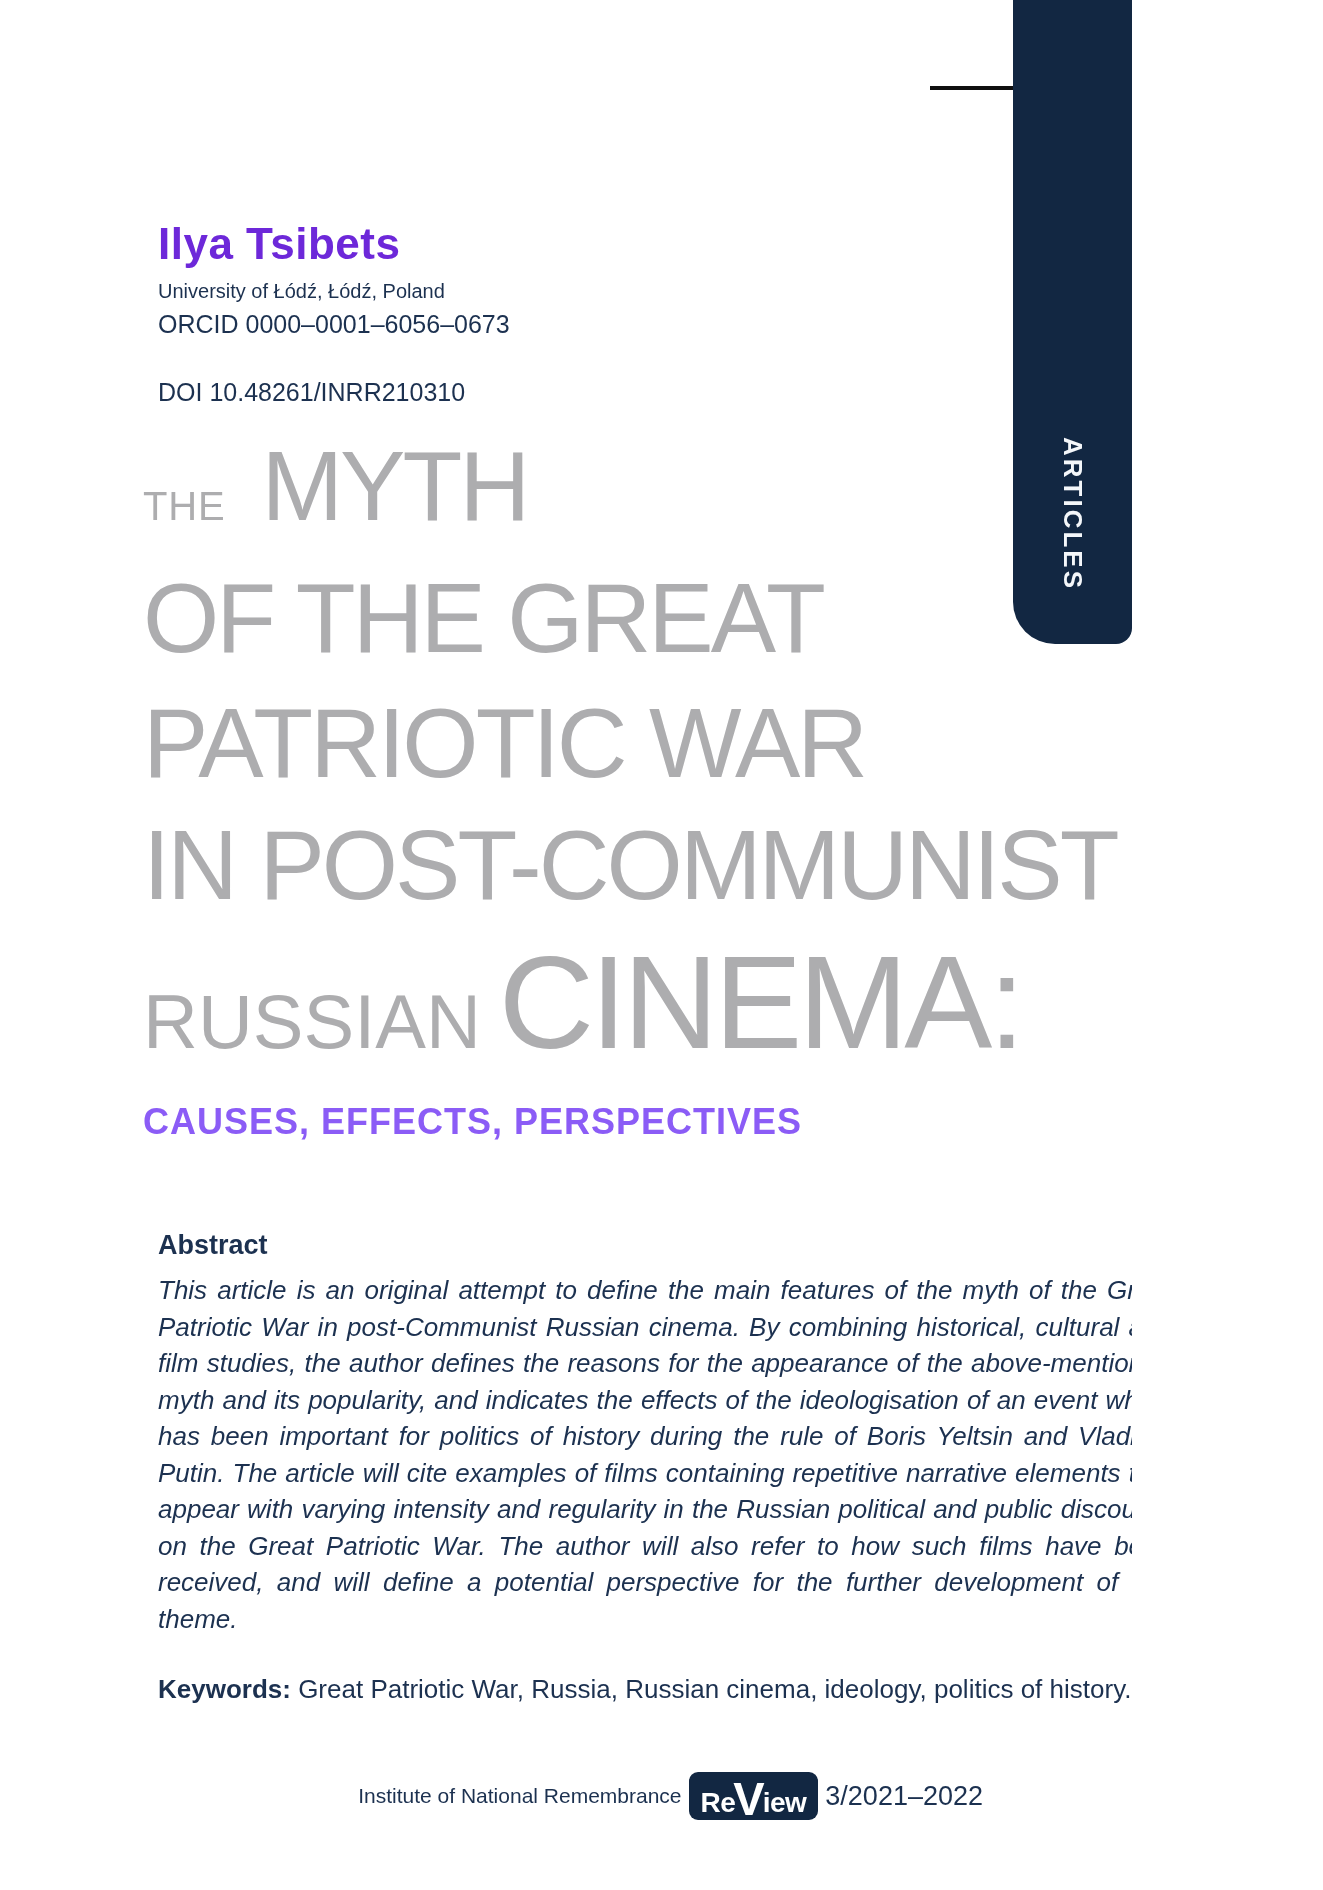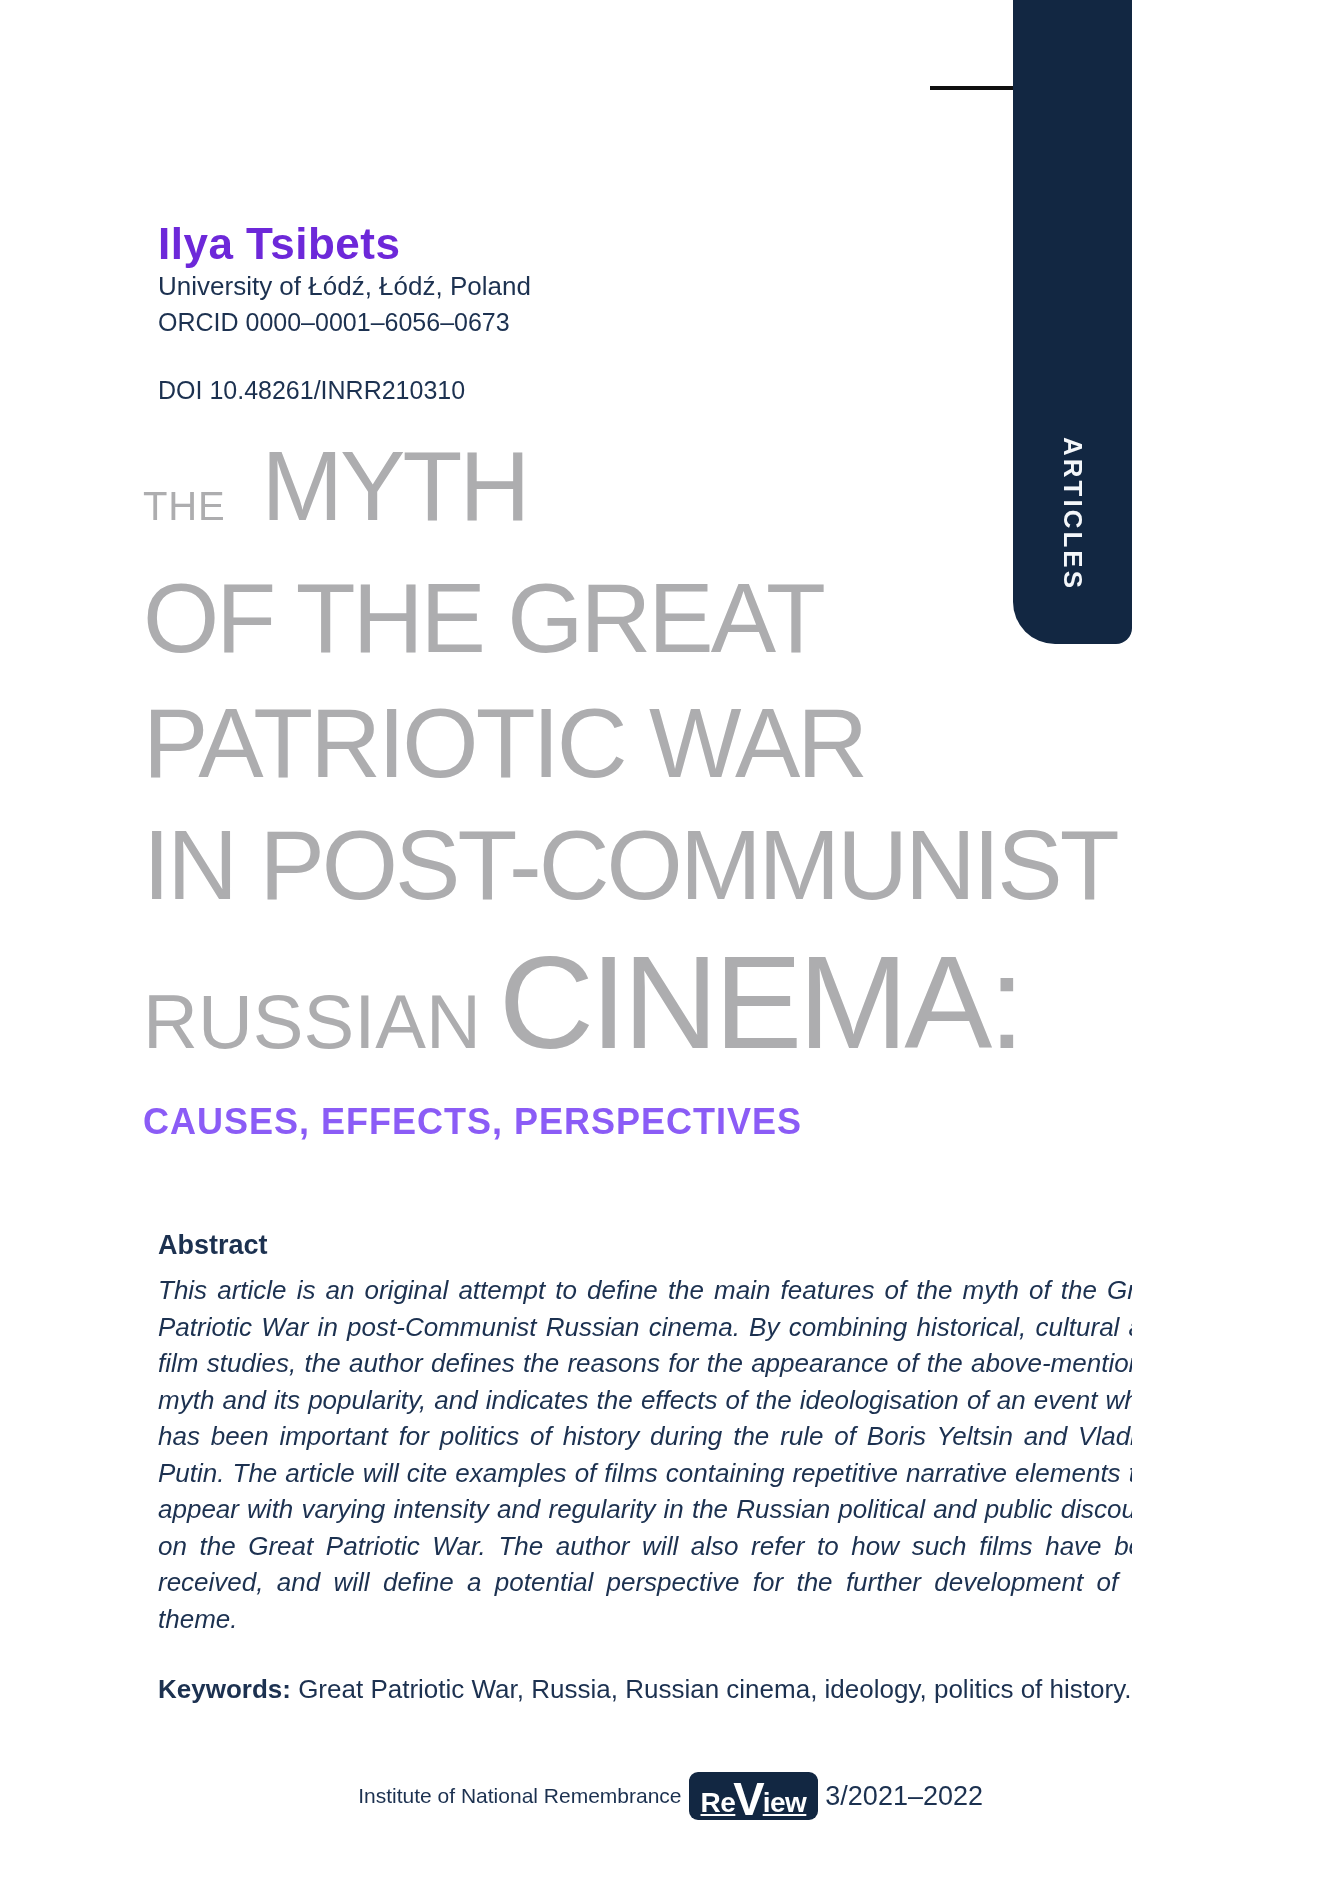--- a/index.html
+++ b/index.html
@@ -61,22 +61,22 @@
     top:222px;
   }
   .author-name{
     font-size:44px;
     font-weight:bold;
     letter-spacing:0.5px;
     line-height:1;
     color:#6d28d9;
   }
   .author-affiliation{
-    margin-top:7px;
-    font-size:26px;
+    margin-top:15px;
+    font-size:20px;
     line-height:1;
   }
   .author-orcid{
     margin-top:11px;
     font-size:25px;
     line-height:1;
   }
   .author-doi{
     margin-top:43px;
     font-size:25px;
@@ -168,21 +168,20 @@
     align-items:baseline;
     color:#ffffff;
     font-weight:bold;
     overflow:visible;
   }
   .review-badge .rv-re,
   .review-badge .rv-iew{
     font-size:28px;
     line-height:48px;
     letter-spacing:-0.5px;
-    text-decoration:underline;
   }
   .review-badge .rv-v{
     font-size:47px;
     line-height:48px;
     position:relative;
     top:3px;
     margin:0 -2px;
   }
   .footer-issue{
     font-size:27px;

